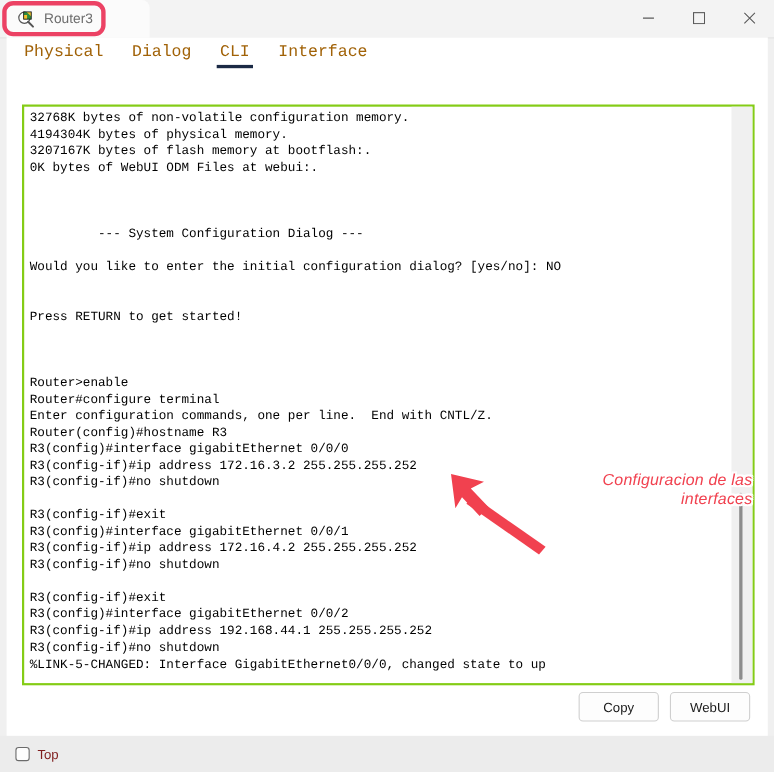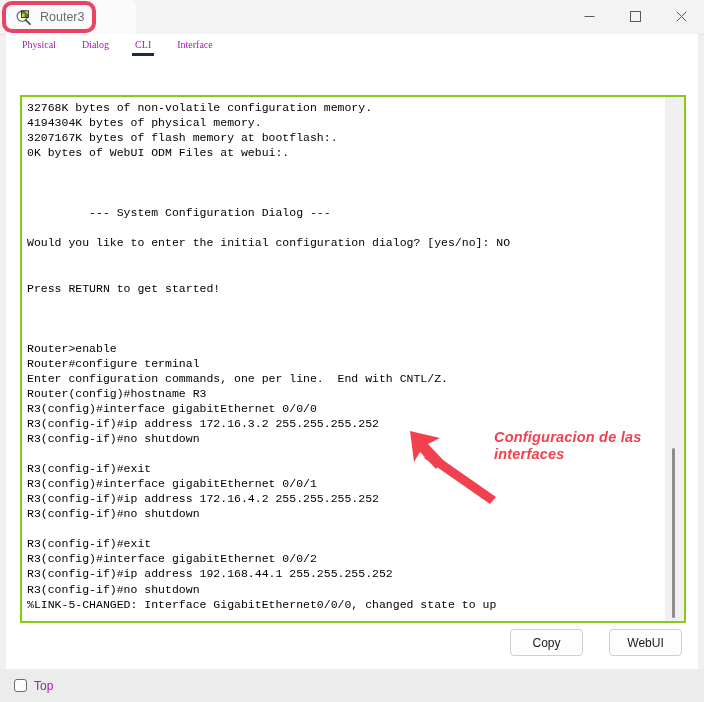--- a/index.html
+++ b/index.html
@@ -96,23 +96,23 @@
   #tabs {
     position: absolute;
     left: 0; top: 0;
     width: 692px; height: 30px;
     display: flex;
     align-items: flex-start;
     padding-left: 16px;
     box-sizing: border-box;
   }
   .tab {
-    font-size: 10px;
-    color: #a21caf;
-    font-family: Liberation Serif, serif;
+    font-size: 15px;
+    color: #a16207;
+    font-family: Liberation Mono, monospace;
     padding: 5px 0px 4px 0px;
     margin-right: 26px;
     position: relative;
     white-space: nowrap;
   }
   .tab.active::after {
     content: "";
     position: absolute;
     left: -3px; right: -3px;
     bottom: -2px;
@@ -172,21 +172,21 @@
     height: 170px;
     background: #8d8d8d;
     border-radius: 2px;
   }
 
   
   #cp-row {
     position: absolute;
     right: 16px; top: 595px;
     display: flex;
-    gap: 26px;
+    gap: 10px;
   }
   .btn {
     width: 71px; height: 25px;
     border: 1px solid #cfcfcf;
     border-radius: 4px;
     background: #fdfdfd;
     font-size: 12px;
     color: #1a1a1a;
     font-family: "Liberation Sans", sans-serif;
     display: flex;
@@ -208,39 +208,39 @@
   #top-check {
     width: 13px; height: 13px;
     border: 1px solid #6b6b6b;
     border-radius: 3px;
     background: #fdfdfd;
     box-sizing: border-box;
     margin-right: 7px;
   }
   #top-label {
     font-size: 12px;
-    color: #a21caf;
+    color: #7f1d1d;
     font-family: "Liberation Sans", sans-serif;
   }
 
   
   #annotation {
     position: absolute;
     left: 404px; top: 425px;
     width: 280px; height: 80px;
     pointer-events: none;
   }
   #ann-text {
     position: absolute;
     left: 90px; top: 4px;
     width: 190px;
-    text-align: left;
+    text-align: right;
     font-family: "Liberation Sans", sans-serif;
     font-size: 14.5px;
-    font-weight: bold;
+    font-weight: normal;
     font-style: italic;
     color: #f1414f;
     line-height: 17px;
     letter-spacing: 0.2px;
     text-shadow:
       -1.6px -1.6px 0 #ffffff,  1.6px -1.6px 0 #ffffff,
       -1.6px  1.6px 0 #ffffff,  1.6px  1.6px 0 #ffffff,
       -1.6px 0 0 #ffffff, 1.6px 0 0 #ffffff,
       0 -1.6px 0 #ffffff, 0 1.6px 0 #ffffff;
   }

